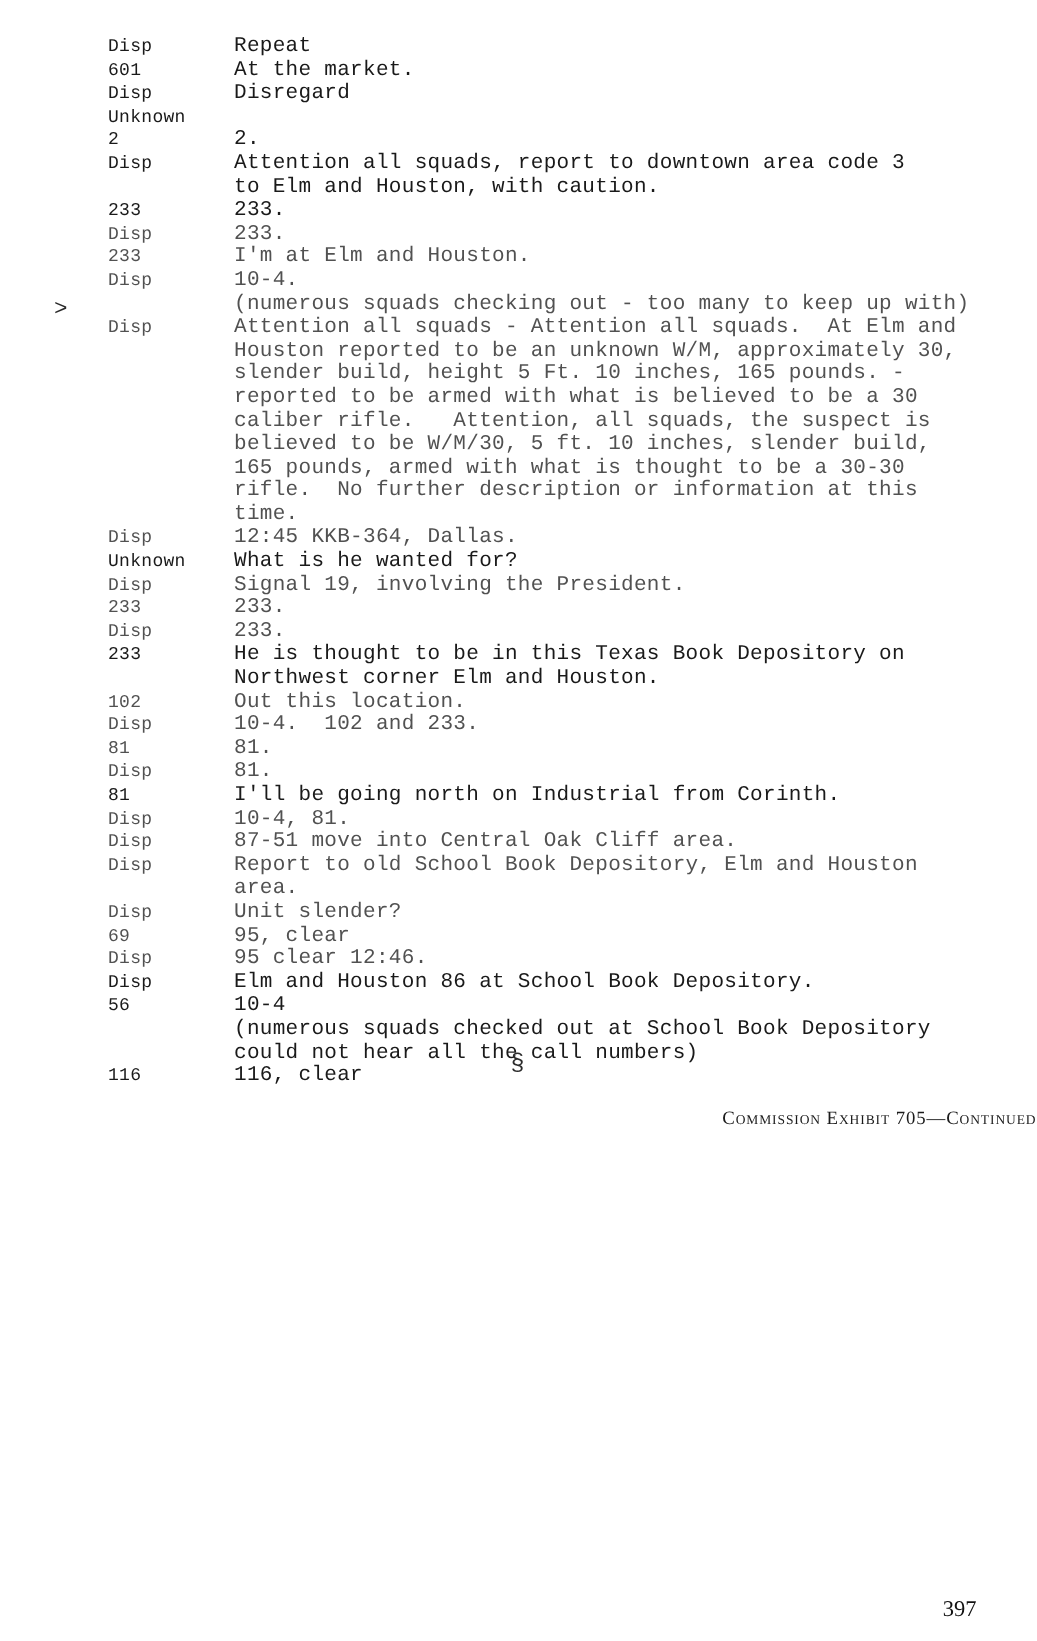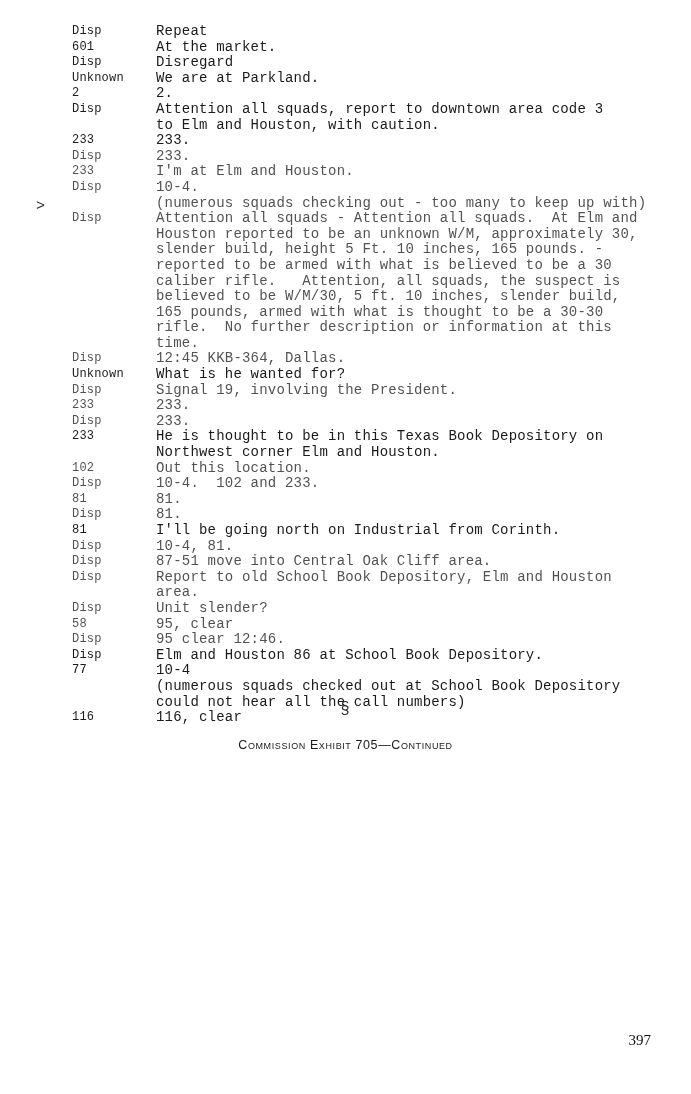--- a/index.html
+++ b/index.html
@@ -65,31 +65,31 @@
     text-align: center;
     font-size: 16px;
     color: #2b2b2b;
     letter-spacing: 1px;
   }
   .caption {
     position: absolute;
     left: 0;
     right: 0;
     top: 738px;
-    text-align: center;
-    font-family: Liberation Sans, sans-serif;
+    text-align: right;
+    font-family: Liberation Serif, serif;
     font-size: 12.5px;
     font-variant: small-caps;
     letter-spacing: 0.6px;
     color: #1a1a1a;
   }
   .folio {
     position: absolute;
     right: 40px;
-    bottom: 45px;
+    bottom: 12px;
     font-family: "Liberation Serif", "DejaVu Serif", serif;
     font-size: 15px;
     color: #111;
   }
 </style>
 </head>
 <body>
 
 <div class="page">
 
@@ -103,21 +103,20 @@
       <div class="row">
         <div class="speaker">601</div>
         <div class="text">At the market.</div>
       </div>
       <div class="row">
         <div class="speaker">Disp</div>
         <div class="text">Disregard</div>
       </div>
       <div class="row">
         <div class="speaker">Unknown</div>
-        <div class="text">We are at Parkland.</div>
       </div>
       <div class="row">
         <div class="speaker">2</div>
         <div class="text">2.</div>
       </div>
       <div class="row">
         <div class="speaker">Disp</div>
         <div class="text">Attention all squads, report to downtown area code 3
 to Elm and Houston, with caution.</div>
       </div>
@@ -209,33 +208,33 @@
       <div class="row faded">
         <div class="speaker">Disp</div>
         <div class="text">Report to old School Book Depository, Elm and Houston
 area.</div>
       </div>
       <div class="row faded">
         <div class="speaker">Disp</div>
         <div class="text">Unit slender?</div>
       </div>
       <div class="row faded">
-        <div class="speaker">58</div>
+        <div class="speaker">69</div>
         <div class="text">95, clear</div>
       </div>
       <div class="row faded">
         <div class="speaker">Disp</div>
         <div class="text">95 clear 12:46.</div>
       </div>
       <div class="row">
         <div class="speaker">Disp</div>
         <div class="text">Elm and Houston 86 at School Book Depository.</div>
       </div>
       <div class="row">
-        <div class="speaker">77</div>
+        <div class="speaker">56</div>
         <div class="text">10-4</div>
       </div>
       <div class="row">
         <div class="speaker"></div>
         <div class="text">(numerous squads checked out at School Book Depository
 could not hear all the call numbers)</div>
       </div>
       <div class="row">
         <div class="speaker">116</div>
         <div class="text">116, clear</div>

